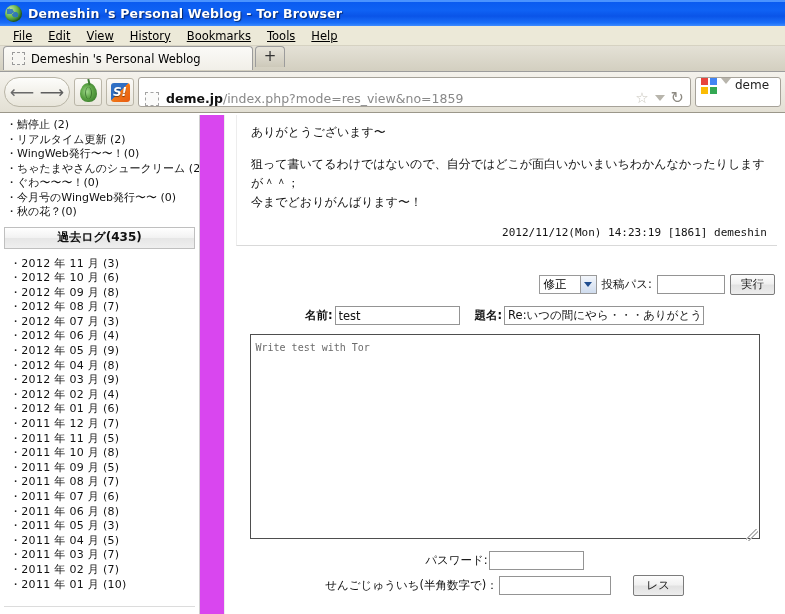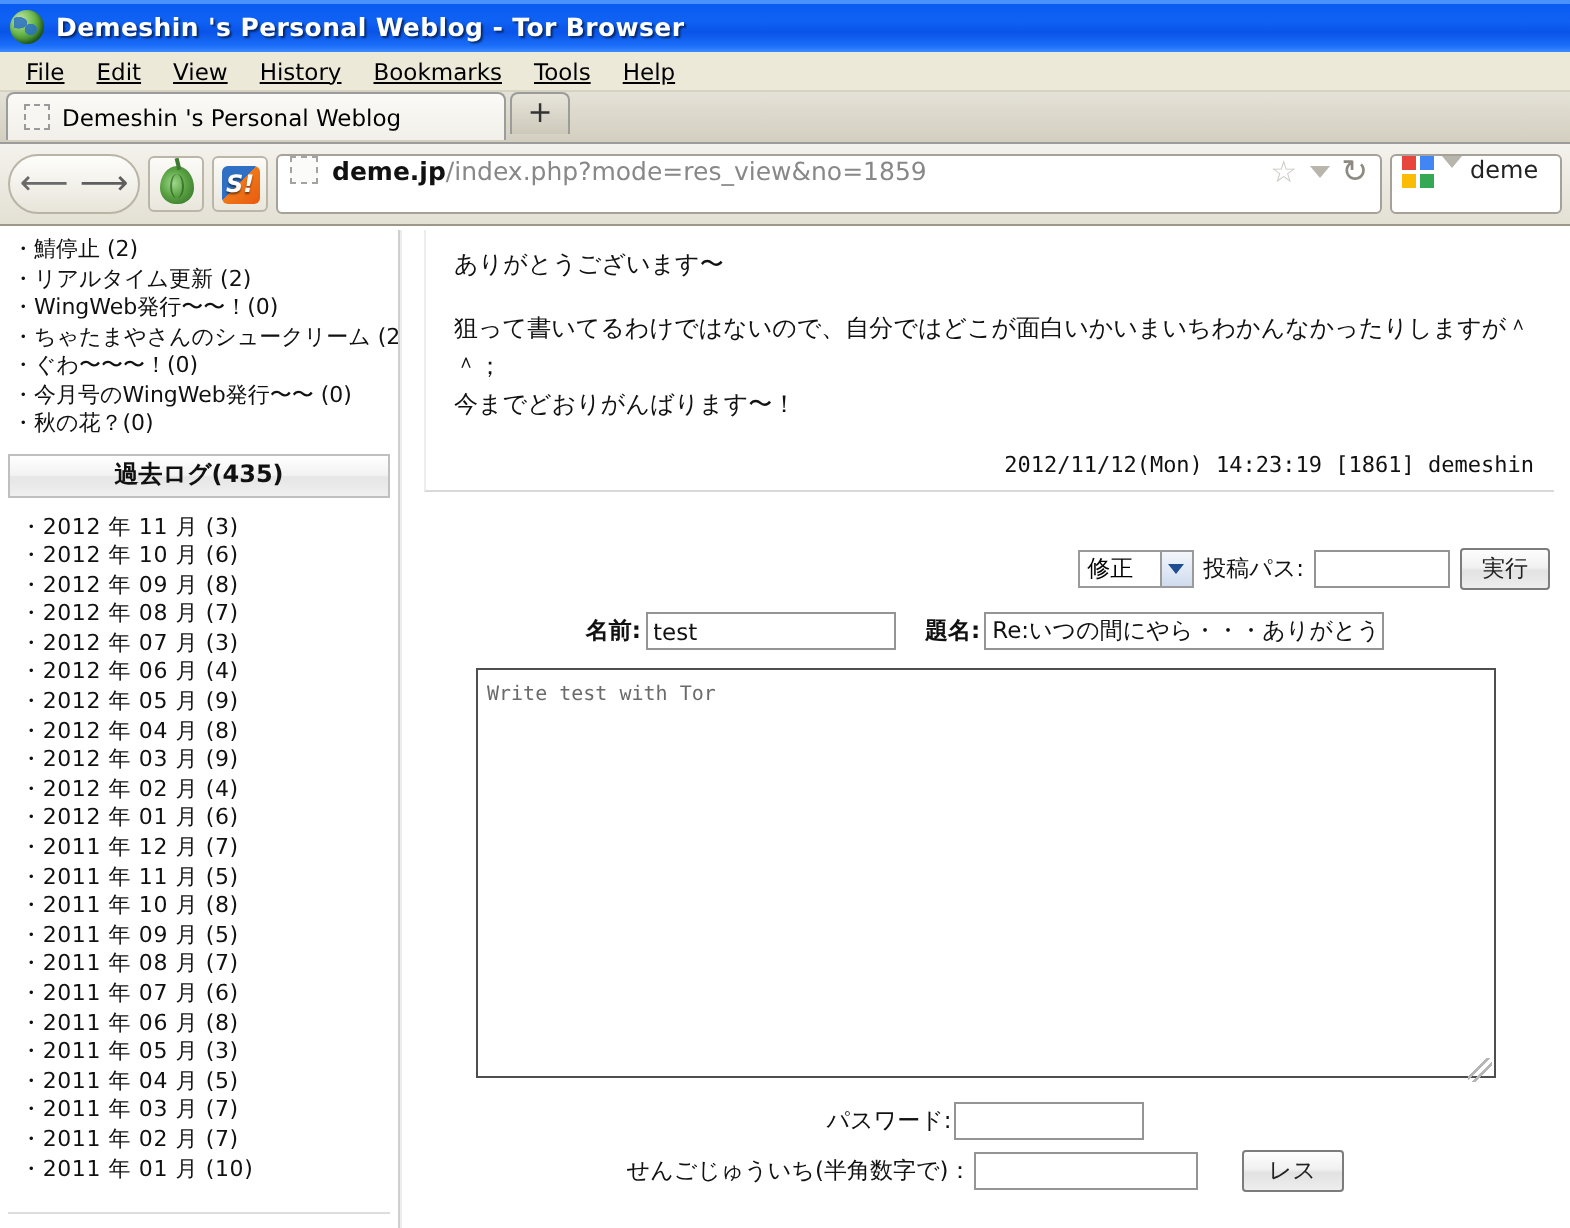--- a/index.html
+++ b/index.html
@@ -143,21 +143,21 @@
     background: linear-gradient(135deg, #2f6fc4 0%, #2f6fc4 45%, #f07818 46%, #e85a10 100%);
     color: #fff; font-size: 12px; font-weight: bold;
     display: flex; align-items: center; justify-content: center;
     font-style: italic;
     text-shadow: 0 1px 1px rgba(0,0,0,.5);
   }
   .urlbar {
     flex: 1 1 auto; height: 30px;
     background: #fff;
     border: 1px solid #a6a299; border-radius: 3px;
-    display: flex; align-items: flex-start; gap: 7px;
+    display: flex; align-items: flex-end; gap: 7px;
     padding: 0 6px;
     min-width: 0;
   }
   .url-favicon {
     width: 14px; height: 14px; flex: none;
     border: 1px dashed #a3a3a3; background: #fbfbfa;
   }
   .url-text {
     font-size: 12.5px; color: #888; white-space: nowrap;
     overflow: hidden; flex: 1 1 auto; min-width: 0;
@@ -191,20 +191,21 @@
   .gicon .q3 { left:0; bottom:0; width:7px; height:7px; background:#fbbc05; }
   .gicon .q4 { right:0; bottom:0; width:7px; height:7px; background:#34a853; }
   .search-text { font-size: 12px; color: #222; white-space: nowrap; }
 
   
   .page {
     position: absolute; top: 115px; left: 0; right: 0; bottom: 0;
     background: #d946ef;
     display: flex;
     overflow: hidden;
+    gap: 24px;
   }
 
   
   .sidebar {
     width: 200px; flex: none;
     background: #fff;
     border-right: 1px solid #cfcfcf;
     font-size: 11px; color: #111;
     padding: 0; overflow: hidden;
     position: relative;

